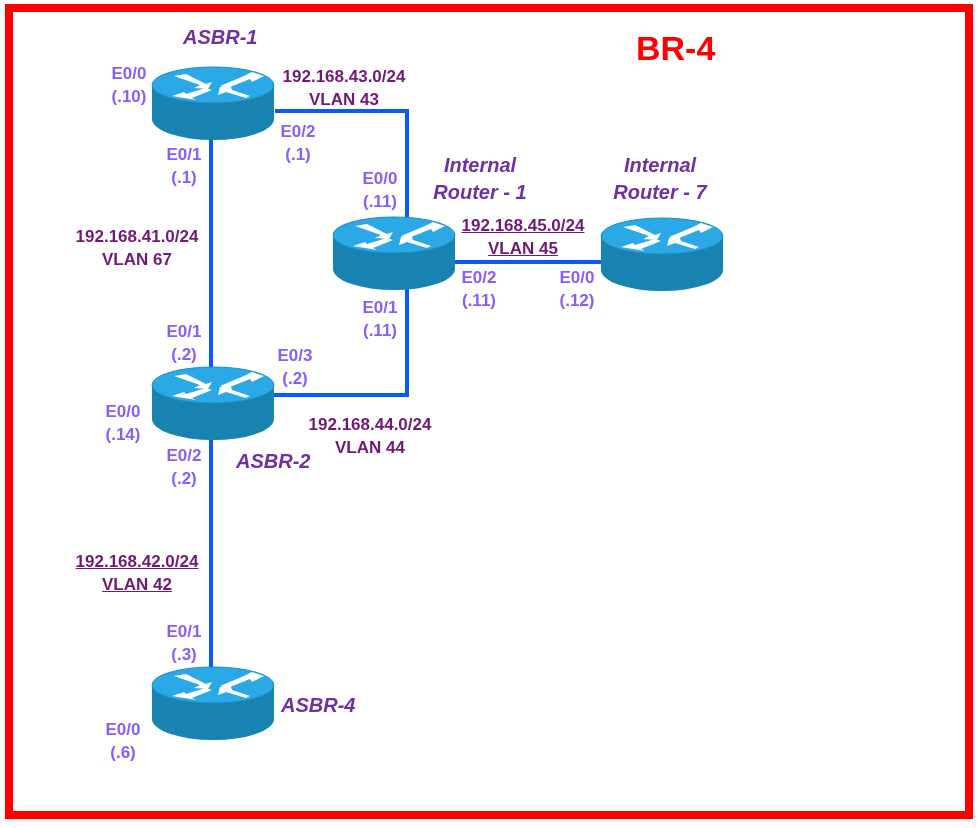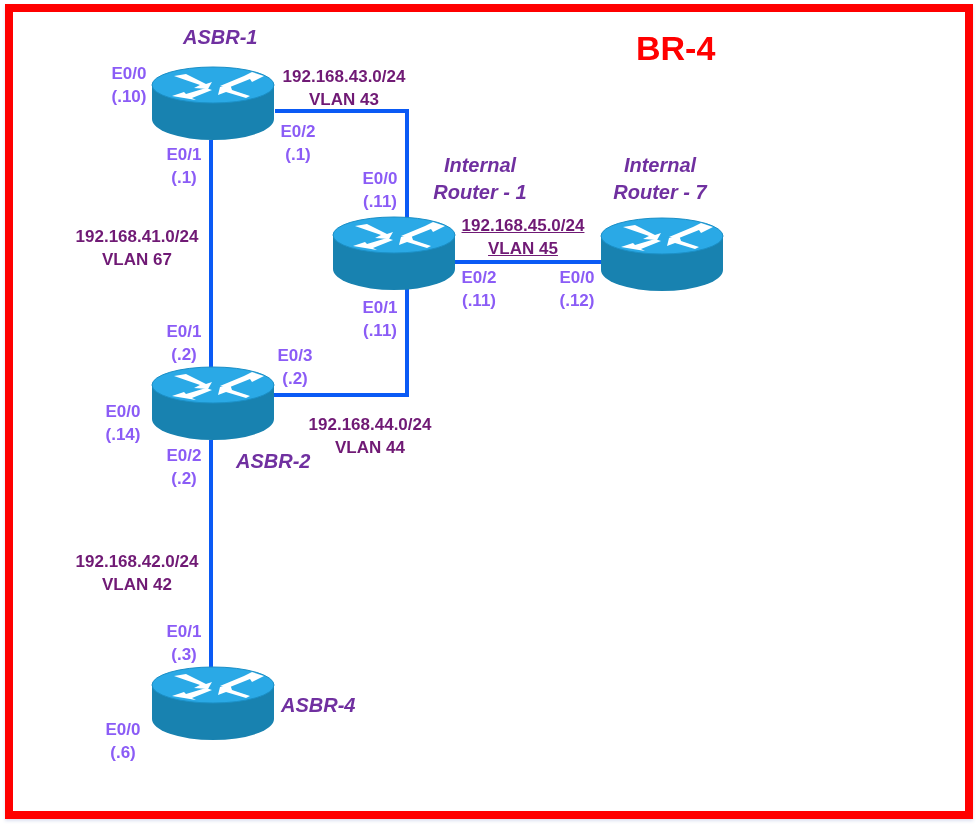--- a/index.html
+++ b/index.html
@@ -78,21 +78,21 @@
   <div>VLAN 67</div>
 </div>
 <div class="lbl net" style="left:300px; top:397px; width:140px;margin-top:16px;">
   <div>192.168.44.0/24</div>
   <div>VLAN 44</div>
 </div>
 <div class="lbl net" style="left:453px; top:214px; width:140px;text-decoration:underline;">
   <div>192.168.45.0/24</div>
   <div>VLAN 45</div>
 </div>
-<div class="lbl net" style="left:67px; top:550px; width:140px;">
+<div class="lbl net" style="left:67px; top:550px; width:140px;text-decoration:underline;">
   <div>192.168.42.0/24</div>
   <div>VLAN 42</div>
 </div>
 
 <div class="lbl iface" style="left:106px; top:62px; width:46px;">
   <div>E0/0</div>
   <div>(.10)</div>
 </div>
 <div class="lbl iface" style="left:161px; top:143px; width:46px;">
   <div>E0/1</div>

